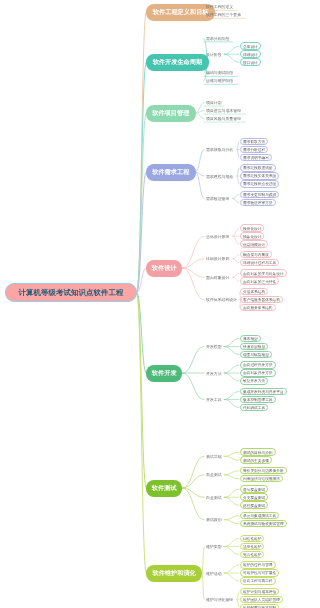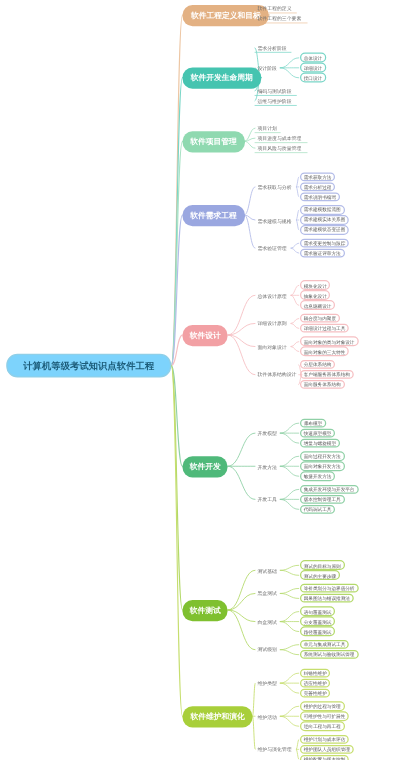--- a/index.html
+++ b/index.html
@@ -208,15 +208,15 @@
       <div class="node leaf boxed" style="left: 240px; top: 542.5px; border-color: rgb(198, 222, 110); max-width: 59px; overflow: hidden;">适应性维护</div>
       <div class="node leaf boxed" style="left: 240px; top: 550.5px; border-color: rgb(198, 222, 110); max-width: 59px; overflow: hidden;">完善性维护</div>
       <div class="node sub" style="left: 205px; top: 569.5px;">维护活动</div>
       <div class="node leaf boxed" style="left: 240px; top: 561px; border-color: rgb(198, 222, 110); max-width: 59px; overflow: hidden;">维护的过程与管理</div>
       <div class="node leaf boxed" style="left: 240px; top: 569px; border-color: rgb(198, 222, 110); max-width: 59px; overflow: hidden;">可维护性与可扩展性</div>
       <div class="node leaf boxed" style="left: 240px; top: 577px; border-color: rgb(198, 222, 110); max-width: 59px; overflow: hidden;">逆向工程与再工程</div>
       <div class="node sub" style="left: 205px; top: 596px;">维护与演化管理</div>
       <div class="node leaf boxed" style="left: 240px; top: 587.5px; border-color: rgb(198, 222, 110); max-width: 59px; overflow: hidden;">维护计划与成本评估</div>
       <div class="node leaf boxed" style="left: 240px; top: 595.5px; border-color: rgb(198, 222, 110); max-width: 59px; overflow: hidden;">维护团队人员组织管理</div>
       <div class="node leaf boxed" style="left: 240px; top: 603.5px; border-color: rgb(198, 222, 110); max-width: 59px; overflow: hidden;">维护配置与版本控制</div>
-      <div class="node root" style="background: #7dd3fc; border-color: rgb(143, 207, 232); color: rgb(29, 93, 122); font-family: Liberation Mono, monospace;">计算机等级考试知识点软件工程</div>
+      <div class="node root" style="background: #fca5a5; border-color: rgb(143, 207, 232); color: rgb(29, 93, 122); font-family: Liberation Mono, monospace;">计算机等级考试知识点软件工程</div>
     </div>
 </div>
 
 </body></html>

